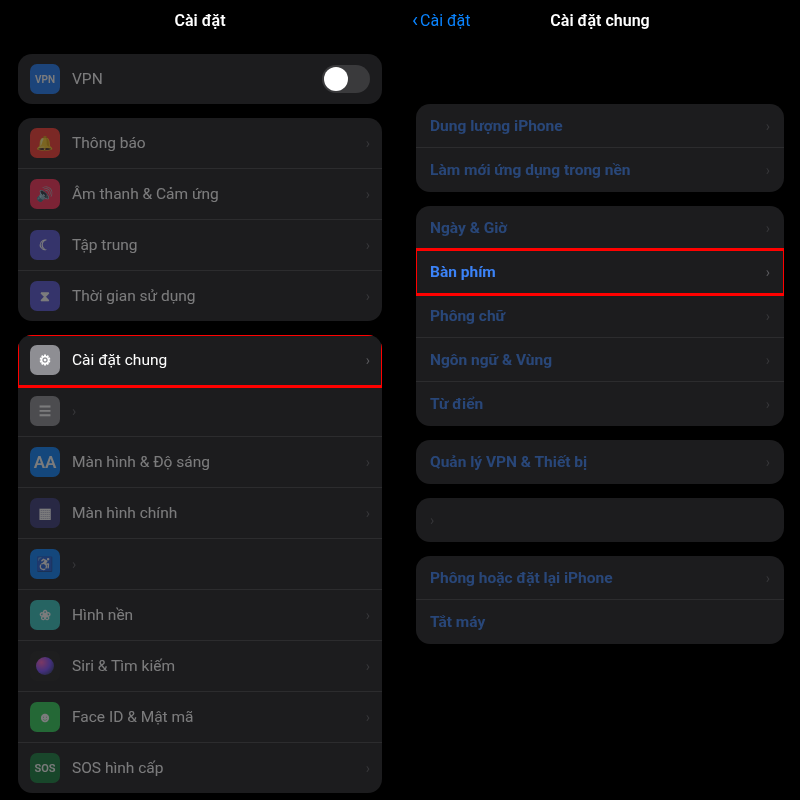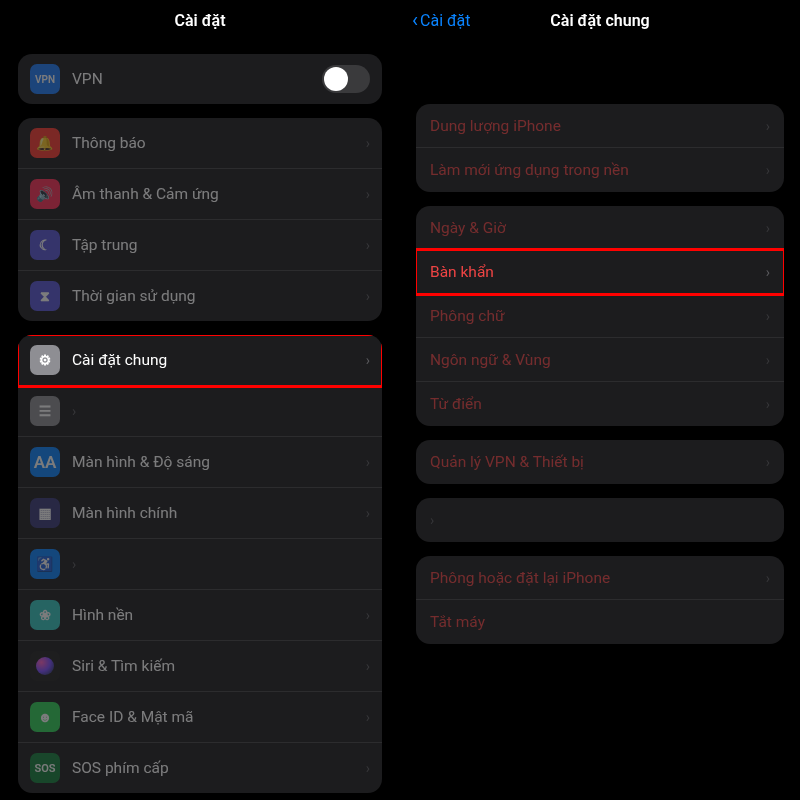--- a/index.html
+++ b/index.html
@@ -100,21 +100,21 @@
   .section-dim .row .chevron { opacity: 0.42; }
   .row.active .row-label,
   .row.active .row-icon,
   .row.active .chevron { opacity: 1; }
   .highlight {
     outline: 3px solid #ff0100;
     outline-offset: -1px;
   }
   .right .section { margin: 14px 16px 0 16px; }
   .right .row { padding: 12px 14px; }
-  .right .row-label { color: #ef4444; }
+  .right .row-label { color: #3b82f6; font-weight: bold; }
   .right-dim .row .row-label,
   .right-dim .row .chevron { opacity: 0.42; }
   .right-dim .row.active .row-label,
   .right-dim .row.active .chevron { opacity: 1; }
   .link-blue { color: #0a84ff; }
   
   .ic-vpn { background:#1e7cfa; font-size:10px;}
   .ic-bell { background:#ff3b30; }
   .ic-sound { background:#ff2d55; }
   .ic-focus { background:#5856d6; }
@@ -205,21 +205,21 @@
       <div class="row-label">Siri &amp; Tìm kiếm</div>
       <span class="chevron">›</span>
     </div>
     <div class="row">
       <div class="row-icon ic-faceid">☻</div>
       <div class="row-label">Face ID &amp; Mật mã</div>
       <span class="chevron">›</span>
     </div>
     <div class="row">
       <div class="row-icon ic-sos">SOS</div>
-      <div class="row-label">SOS phím cấp</div>
+      <div class="row-label">SOS hình cấp</div>
       <span class="chevron">›</span>
     </div>
   </div>
 </div>
 
 <div class="pane right">
   <div class="header">
     <div class="back-btn">
       <span class="back-chevron">‹</span>
       <span>Cài đặt</span>
@@ -239,21 +239,21 @@
       <span class="chevron">›</span>
     </div>
   </div>
 
   <div class="section right-dim">
     <div class="row">
       <div class="row-label">Ngày &amp; Giờ</div>
       <span class="chevron">›</span>
     </div>
     <div class="row active highlight">
-      <div class="row-label">Bàn khẩn</div>
+      <div class="row-label">Bàn phím</div>
       <span class="chevron">›</span>
     </div>
     <div class="row">
       <div class="row-label">Phông chữ</div>
       <span class="chevron">›</span>
     </div>
     <div class="row">
       <div class="row-label">Ngôn ngữ &amp; Vùng</div>
       <span class="chevron">›</span>
     </div>

